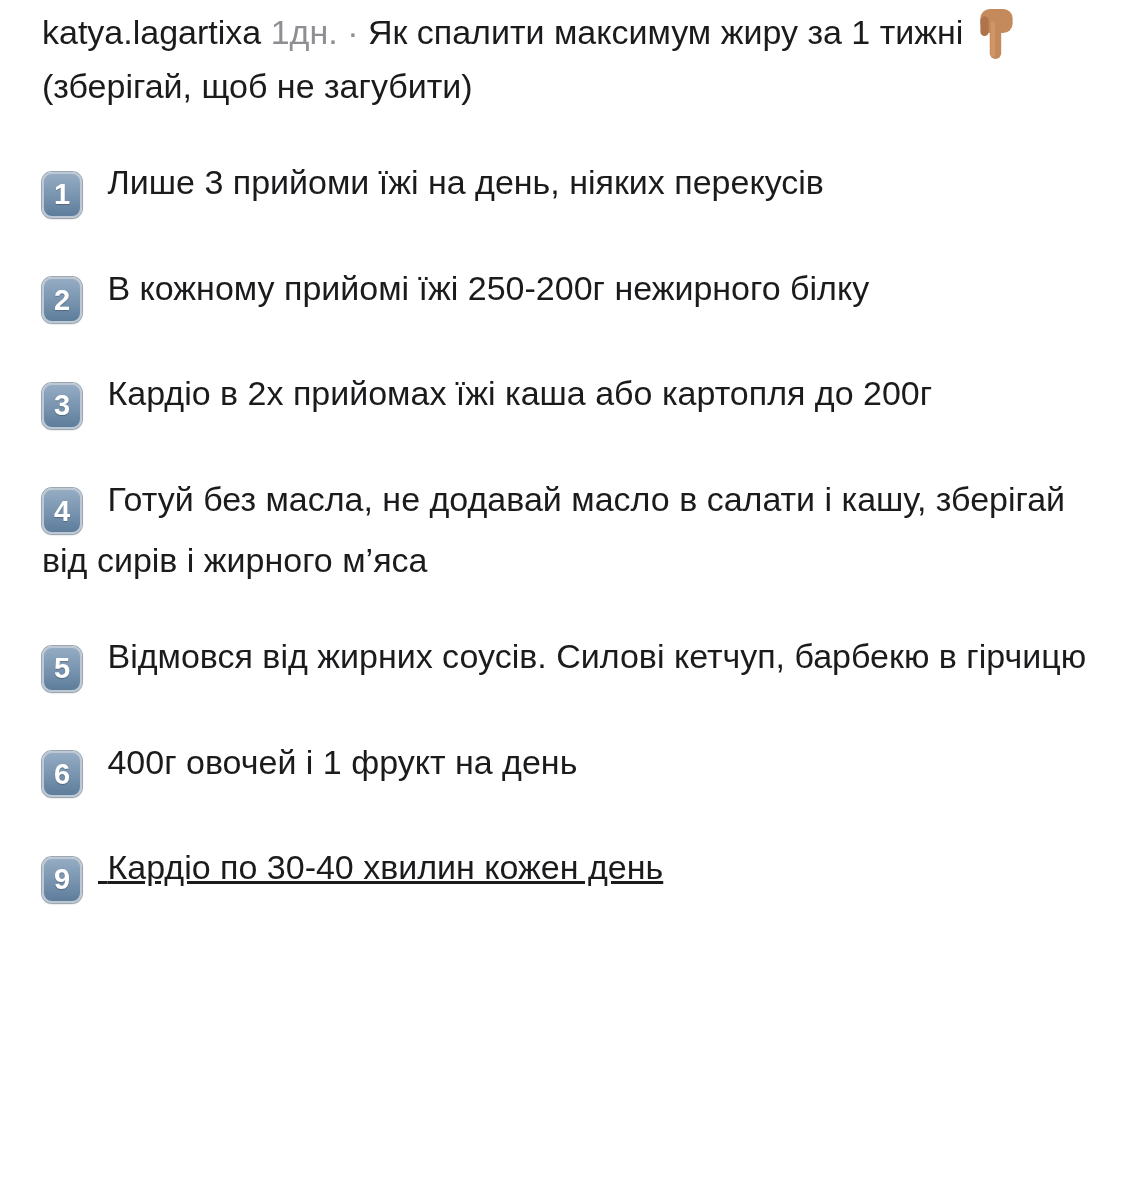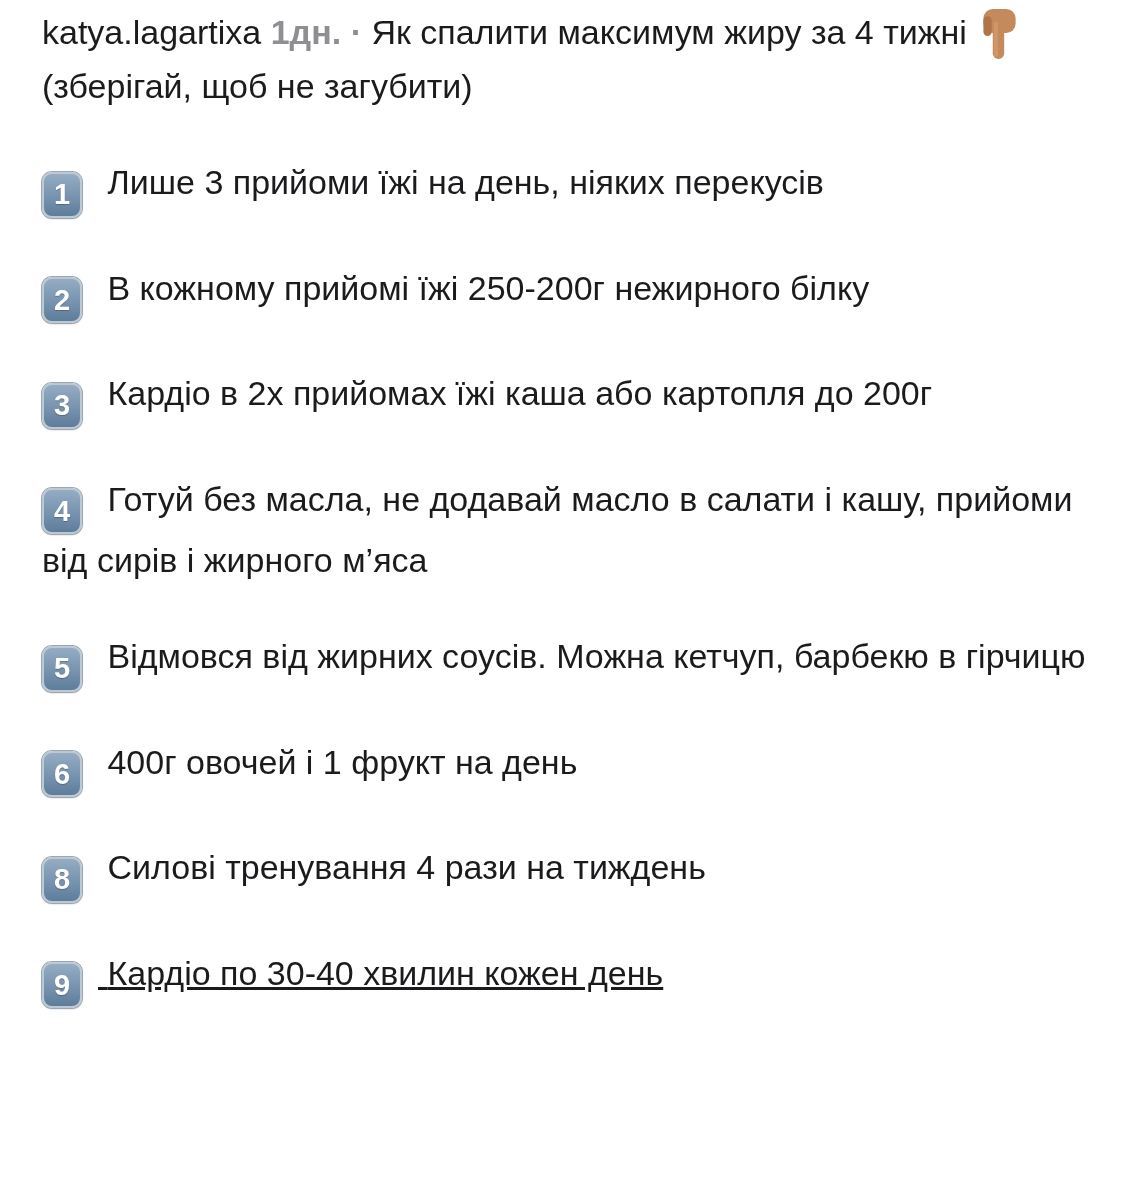--- a/index.html
+++ b/index.html
@@ -33,21 +33,21 @@
     margin: 0 0 44px 0;
   }
   .username {
     font-weight: 400;
     color: var(--text);
     text-decoration: none;
     cursor: pointer;
   }
   .timestamp, .dot-sep {
     color: var(--muted);
-    font-weight: 700;
+    font-weight: 400;
   }
   .caption-text {
     color: var(--text);
   }
   .list-item {
     margin: 7px 0 44px 0;
   }
   .list-item:last-child {
     margin-bottom: 0;
     text-decoration: underline;
@@ -80,41 +80,40 @@
   }
 </style>
 </head>
 <body>
 
 <div class="post">
 
   <p class="caption-header"><a class="username">katya.lagartixa</a>
     <span class="timestamp">1дн.</span>
     <span class="dot-sep">·</span>
-    <span class="caption-text">Як спалити максимум жиру за 4 тижні</span>
+    <span class="caption-text">Як спалити максимум жиру за 1 тижні</span>
     <svg class="emoji-down" viewBox="0 0 36 50" aria-hidden="true">
       <rect x="3" y="1" width="31" height="23" rx="9" fill="#c58a5c"></rect>
       <rect x="3" y="8" width="8" height="19" rx="4" fill="#b0744a"></rect>
       <rect x="12" y="12" width="11" height="37" rx="5.5" fill="#c58a5c"></rect>
       <rect x="13" y="13" width="4" height="34" rx="2" fill="#cf9668"></rect>
     </svg>
     <span class="caption-text">(зберігай, щоб не загубити)</span></p>
 
   <div id="list-container">
     <p class="list-item"><span class="keycap">1</span> <span class="item-text">Лише 3 прийоми їжі на день, ніяких перекусів</span></p>
 
     <p class="list-item"><span class="keycap">2</span> <span class="item-text">В кожному прийомі їжі 250-200г нежирного білку</span></p>
 
     <p class="list-item"><span class="keycap">3</span> <span class="item-text">Кардіо в 2х прийомах їжі каша або картопля до 200г</span></p>
 
-    <p class="list-item"><span class="keycap">4</span> <span class="item-text">Готуй без масла, не додавай масло в салати і кашу, прийоми від сирів і жирного м’яса</span></p>
+    <p class="list-item"><span class="keycap">4</span> <span class="item-text">Готуй без масла, не додавай масло в салати і кашу, зберігай від сирів і жирного м’яса</span></p>
 
-    <p class="list-item"><span class="keycap">5</span> <span class="item-text">Відмовся від жирних соусів. Можна кетчуп, барбекю в гірчицю</span></p>
+    <p class="list-item"><span class="keycap">5</span> <span class="item-text">Відмовся від жирних соусів. Силові кетчуп, барбекю в гірчицю</span></p>
 
     <p class="list-item"><span class="keycap">6</span> <span class="item-text">400г овочей і 1 фрукт на день</span></p>
 
 
-    <p class="list-item"><span class="keycap">8</span> <span class="item-text">Силові тренування 4 рази на тиждень</span></p>
 
     <p class="list-item"><span class="keycap">9</span> <span class="item-text">Кардіо по 30-40 хвилин кожен день</span></p>
   </div>
 
 </div>
 
 </body></html>

